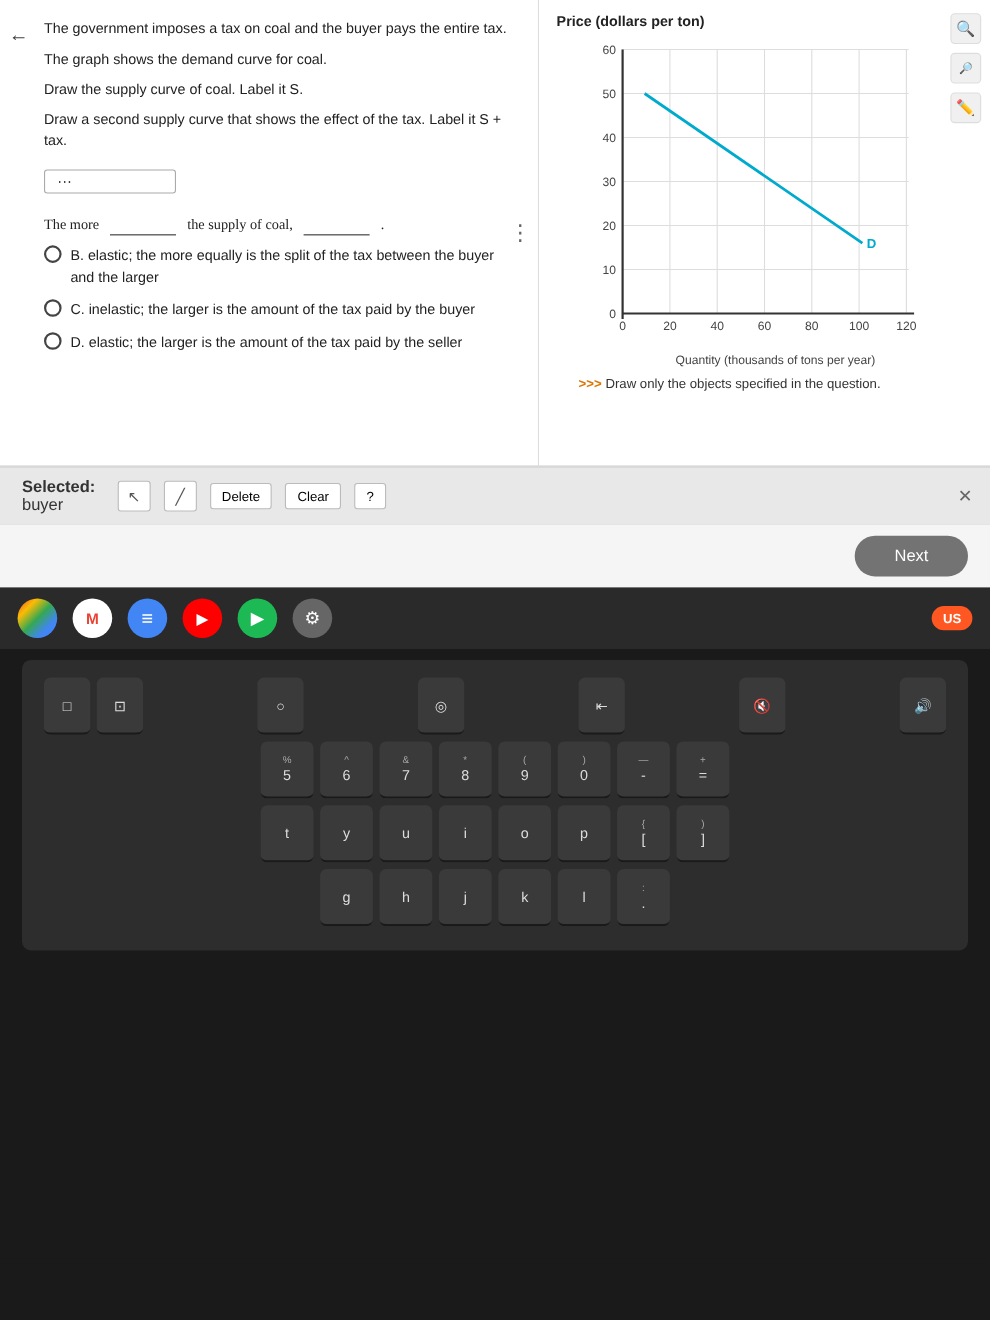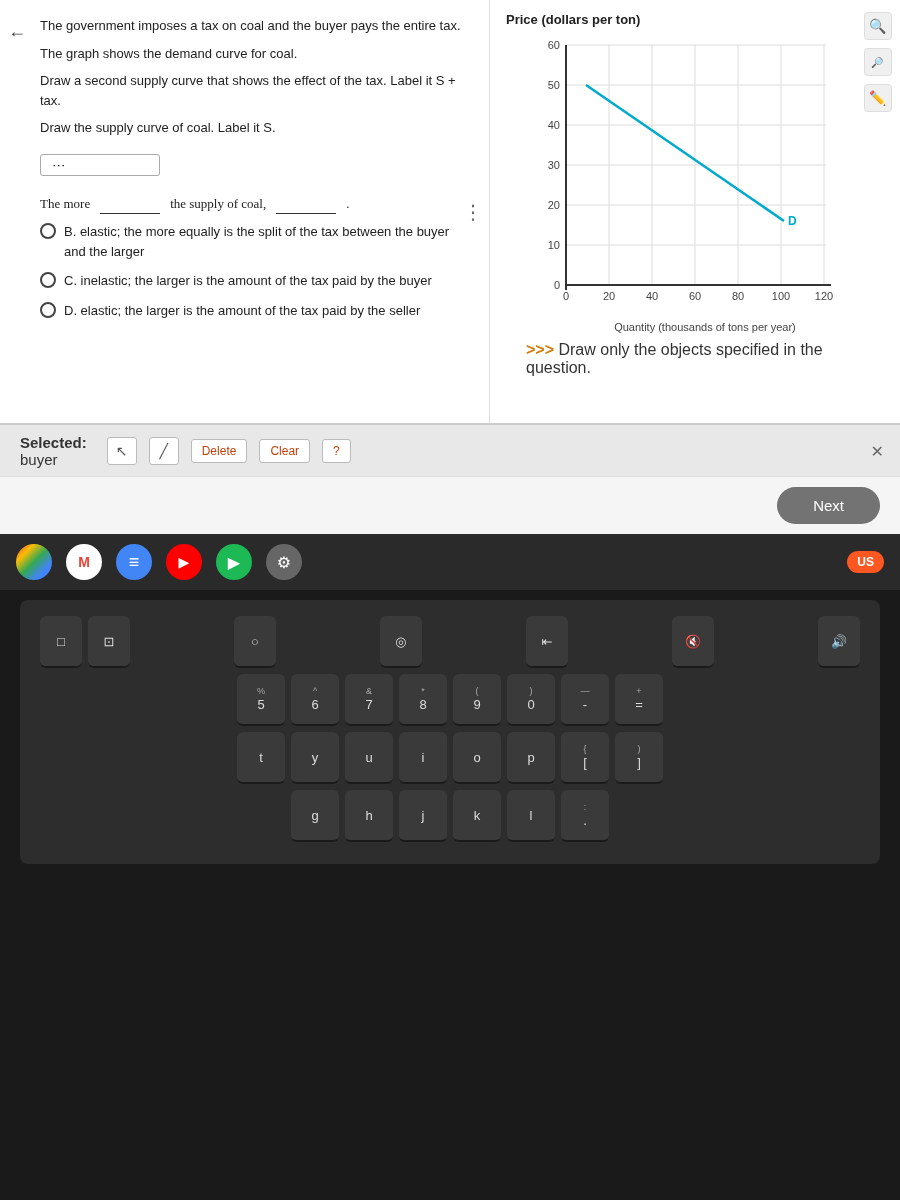--- a/index.html
+++ b/index.html
@@ -143,21 +143,21 @@
 
     .graph-x-label {
       font-size: 11px;
       color: #444;
       text-align: center;
       margin-top: 2px;
       margin-left: 20px;
     }
 
     .draw-note {
-      font-size: 16px;
+      font-size: 12px;
       color: #333;
       margin-top: 8px;
       margin-left: 20px;
     }
 
     .draw-note span {
       color: #d97706;
       font-weight: bold;
     }
 
@@ -185,21 +185,21 @@
       font-weight: bold;
     }
 
     .toolbar-btn {
       background: white;
       border: 1px solid #bbb;
       border-radius: 3px;
       padding: 4px 10px;
       font-size: 12px;
       cursor: pointer;
-      color: #c2410c;
+      color: #000000;
     }
 
     .toolbar-icon-btn {
       background: white;
       border: 1px solid #bbb;
       border-radius: 3px;
       width: 30px;
       height: 28px;
       display: flex;
       align-items: center;
@@ -368,22 +368,22 @@
 
 <div class="screen">
 
   <div class="content-area">
 
     <div class="left-panel">
       <div class="back-arrow">←</div>
       <div class="question-text">
         <p>The government imposes a tax on coal and the buyer pays the entire tax.</p>
         <p>The graph shows the demand curve for coal.</p>
+        <p class="draw-instructions">Draw the supply curve of coal. Label it S.</p>
         <p class="draw-instructions">Draw a second supply curve that shows the effect of the tax. Label it S + tax.</p>
-        <p class="draw-instructions">Draw the supply curve of coal. Label it S.</p>
 
         <div style="margin: 8px 0;">
           <input type="text" class="text-input-bar" value="   ···" style="">
         </div>
 
         <div class="fill-blank-line">
           <span>The more</span>
           <span class="blank-underline">&nbsp;</span>
           <span>the supply of coal,</span>
           <span class="blank-underline">&nbsp;</span>.

